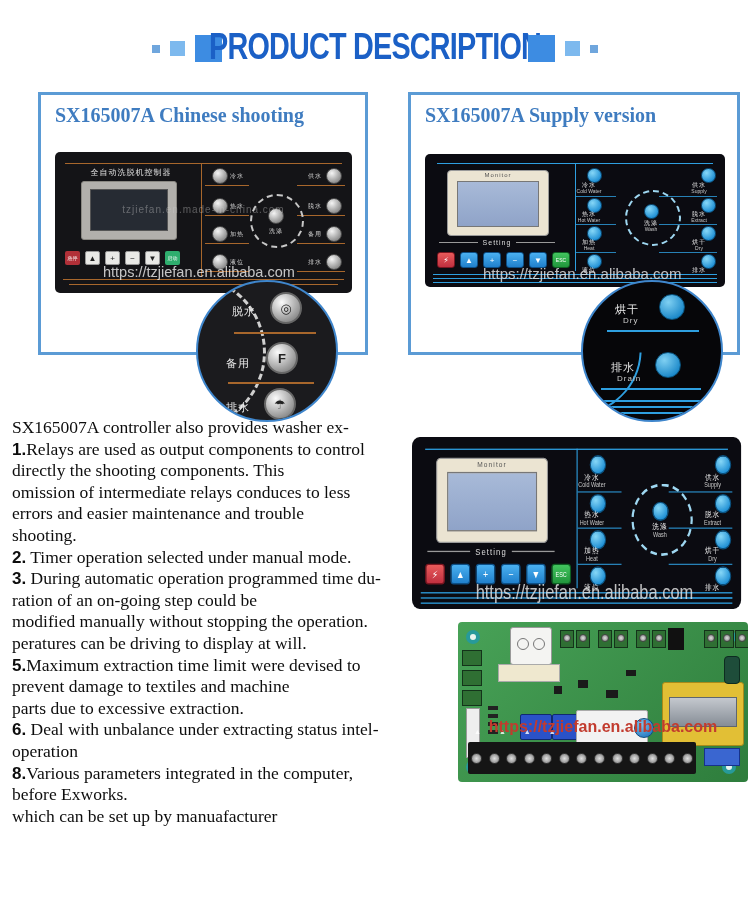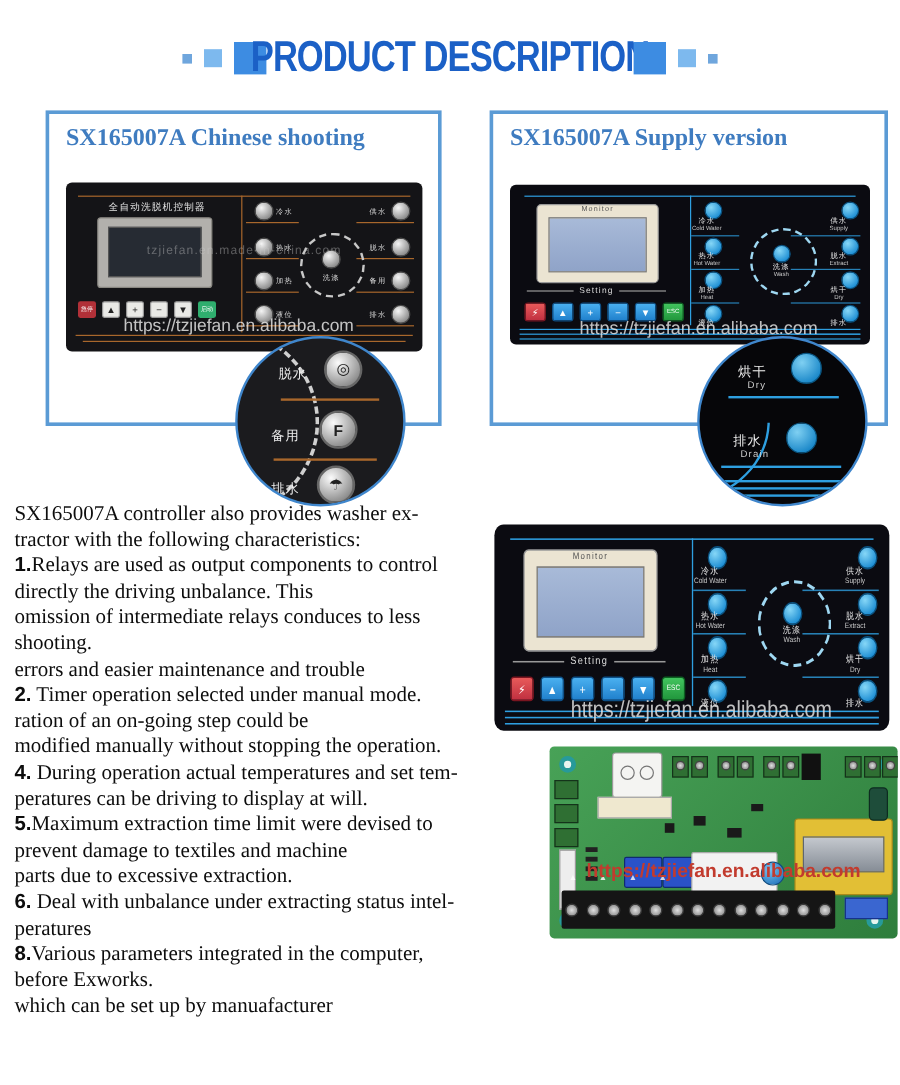--- a/index.html
+++ b/index.html
@@ -423,36 +423,35 @@
       <div class="nl nl-c">
         <span class="cn">洗涤</span>
           <span class="en">Wash</span>
       </div>
       <div class="wm">https://tzjiefan.en.alibaba.com</div>
     </div>
     </div>
 
   <div id="desc">
       <div class="desc-line">SX165007A controller also provides washer ex-</div>
-      <div class="desc-line">tractor with the following characteristics:</div>
       <div class="desc-line"><b class="num">1.</b>Relays are used as output components to control</div>
-      <div class="desc-line">directly the driving unbalance. This</div>
+      <div class="desc-line">directly the shooting components. This</div>
       <div class="desc-line">omission of intermediate relays conduces to less</div>
+      <div class="desc-line">errors and easier maintenance and trouble</div>
       <div class="desc-line">shooting.</div>
-      <div class="desc-line">errors and easier maintenance and trouble</div>
       <div class="desc-line"><b class="num">2.</b> Timer operation selected under manual mode.</div>
+      <div class="desc-line"><b class="num">3.</b> During automatic operation programmed time du-</div>
       <div class="desc-line">ration of an on-going step could be</div>
       <div class="desc-line">modified manually without stopping the operation.</div>
-      <div class="desc-line"><b class="num">4.</b> During operation actual temperatures and set tem-</div>
       <div class="desc-line">peratures can be driving to display at will.</div>
       <div class="desc-line"><b class="num">5.</b>Maximum extraction time limit were devised to</div>
       <div class="desc-line">prevent damage to textiles and machine</div>
       <div class="desc-line">parts due to excessive extraction.</div>
       <div class="desc-line"><b class="num">6.</b> Deal with unbalance under extracting status intel-</div>
-      <div class="desc-line">peratures</div>
+      <div class="desc-line">operation</div>
       <div class="desc-line"><b class="num">8.</b>Various parameters integrated in the computer,</div>
       <div class="desc-line">before Exworks.</div>
       <div class="desc-line">which can be set up by manuafacturer</div>
     </div>
 
   <div id="pcb">
     <i class="hole h1"></i>
     <i class="hole h2"></i>
     <i class="hole h3"></i>
     <i class="hole h4"></i>

